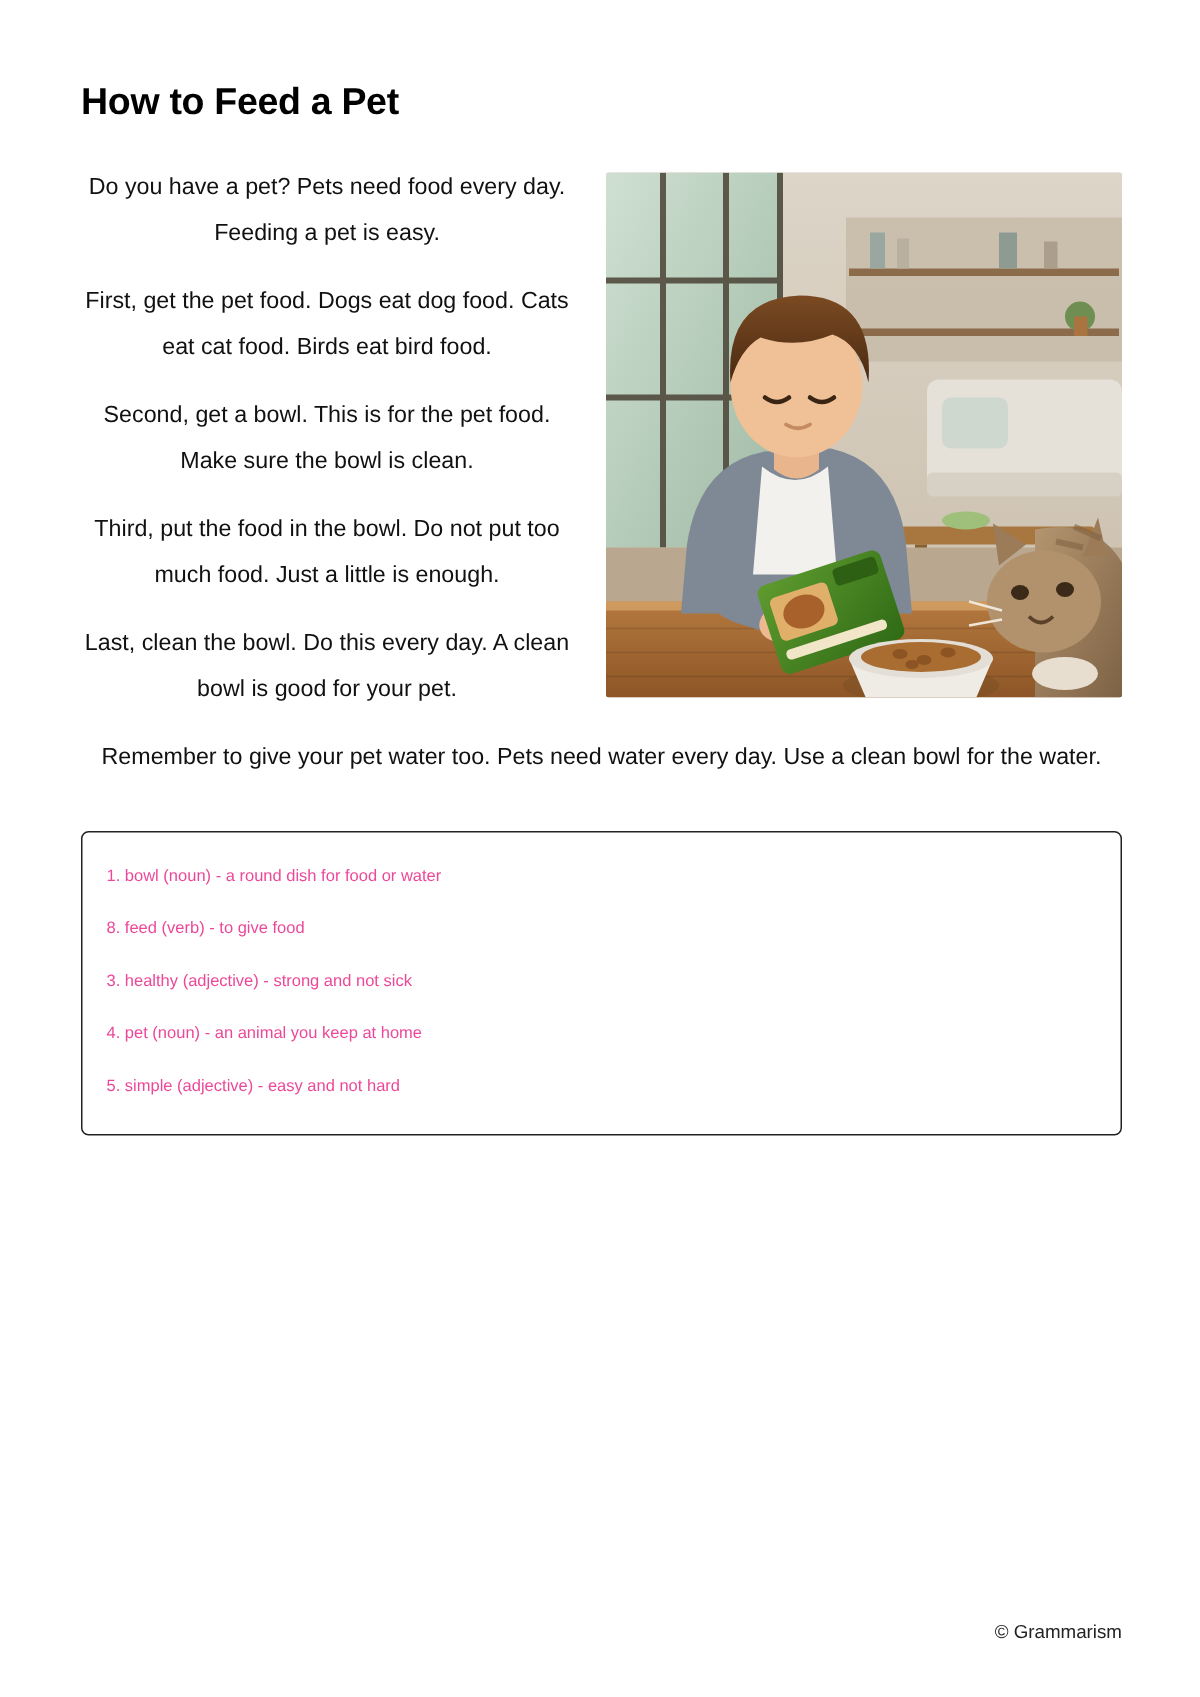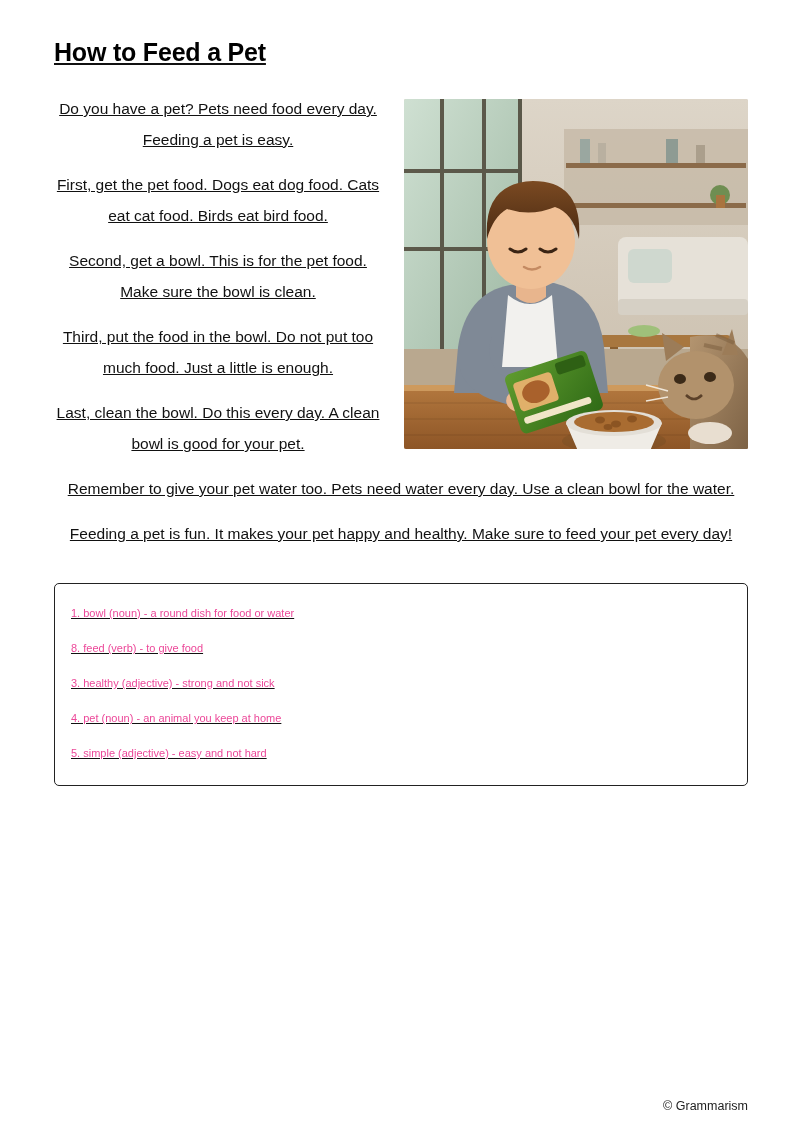--- a/index.html
+++ b/index.html
@@ -13,22 +13,21 @@
     font-family: "Liberation Sans", sans-serif;
     color: #111111;
     position: relative;
     overflow: hidden;
   }
   .page {
     position: relative;
     width: 800px;
     height: 1131px;
     box-sizing: border-box;
-    padding: 38px 52px 0 54px;
-    text-decoration: underline;
+    padding: 54px 52px 0 54px;
   }
   .doc-title {
     font-size: 25px;
     font-weight: bold;
     letter-spacing: -0.2px;
     margin: 0 0 26px 0;
     color: #000;
   }
   .body-text {
     font-size: 15.5px;
@@ -60,21 +59,21 @@
     padding: 12px 16px 14px 16px;
   }
   .vocab-item {
     font-size: 11px;
     line-height: 35px;
     color: #ec4899;
   }
   .footer {
     position: absolute;
     right: 52px;
-    bottom: 18px;
+    bottom: 36px;
     font-size: 12.5px;
     color: #222;
   }
 </style>
 </head>
 <body>
 
 <div class="page">
 
   <h1 class="doc-title">How to Feed a Pet</h1>
@@ -216,21 +215,20 @@
         </g>
       </svg>
     </figure>
 
     <p>Do you have a pet? Pets need food every day. Feeding a pet is easy.</p>
     <p>First, get the pet food. Dogs eat dog food. Cats eat cat food. Birds eat bird food.</p>
     <p>Second, get a bowl. This is for the pet food. Make sure the bowl is clean.</p>
     <p>Third, put the food in the bowl. Do not put too much food. Just a little is enough.</p>
     <p>Last, clean the bowl. Do this every day. A clean bowl is good for your pet.</p>
     <p>Remember to give your pet water too. Pets need water every day. Use a clean bowl for the water.</p>
-    <p>Feeding a pet is fun. It makes your pet happy and healthy. Make sure to feed your pet every day!</p>
   </div>
 
   <div class="vocab-box">
     <div class="vocab-item">1. bowl (noun) - a round dish for food or water</div>
     <div class="vocab-item">8. feed (verb) - to give food</div>
     <div class="vocab-item">3. healthy (adjective) - strong and not sick</div>
     <div class="vocab-item">4. pet (noun) - an animal you keep at home</div>
     <div class="vocab-item">5. simple (adjective) - easy and not hard</div>
   </div>
 

